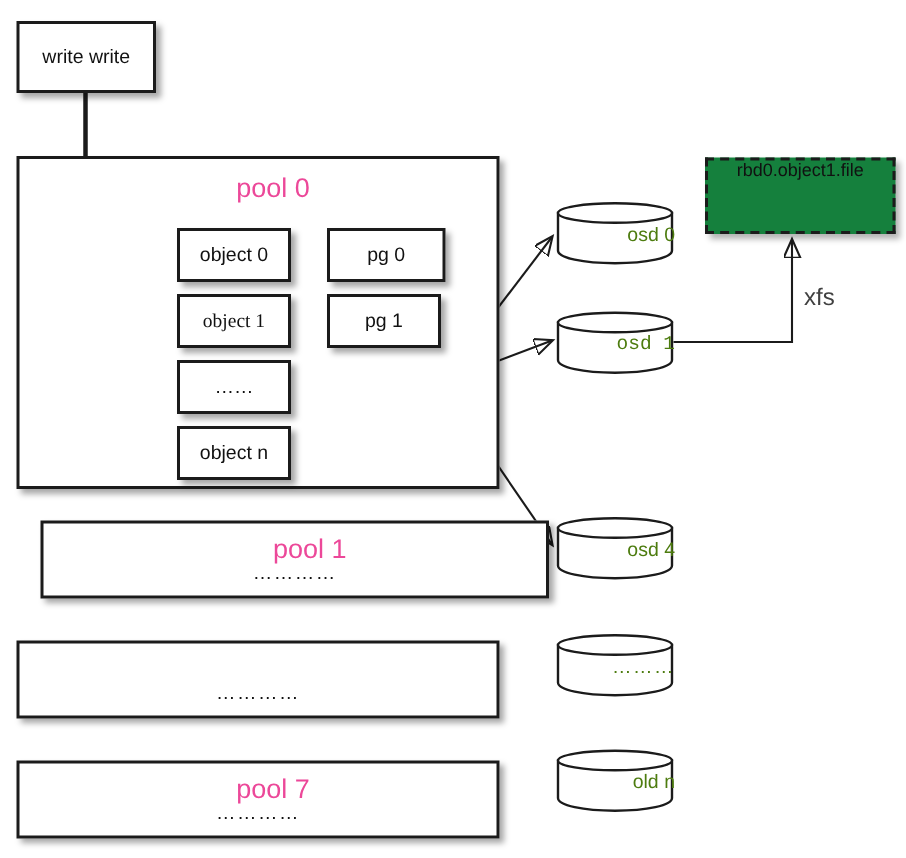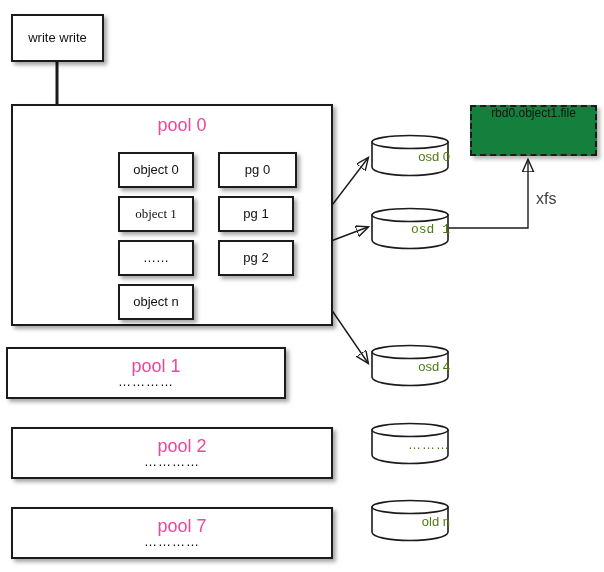--- a/index.html
+++ b/index.html
@@ -182,31 +182,27 @@
   <div class="box" style="left:118px; top:284px; width:76px; height:36px;">
     <span class="label">object n</span>
   </div>
 
   <div class="box" style="left:218px; top:152px; width:79px; height:36px;">
     <span class="label">pg 0</span>
   </div>
   <div class="box" style="left:218px; top:196px; width:76px; height:36px;">
     <span class="label">pg 1</span>
   </div>
-  <div class="box" style="left:218px; top:240px; width:76px; height:36px;">
-    <span class="label">pg 2</span>
-  </div>
-
-  <div class="box pool" style="left:6px; top:347px; width:280px; height:52px;padding-left:28px;">
+
+  <div class="box pool" style="left:27px; top:347px; width:339px; height:52px;padding-left:28px;">
     <div class="pool-title" style="top:7px;">pool 1</div>
     <div class="pool-dots" style="top:25px;">…………</div>
   </div>
 
   <div class="box pool" style="left:11px; top:427px; width:322px; height:52px;">
-    <div class="pool-title" style="top:7px;">pool 2</div>
     <div class="pool-dots" style="top:25px;">…………</div>
   </div>
 
   <div class="box pool" style="left:11px; top:507px; width:322px; height:52px;">
     <div class="pool-title" style="top:7px;">pool 7</div>
     <div class="pool-dots" style="top:25px;">…………</div>
   </div>
 
   <div class="cyl" style="left:370px; top:133px; width:80px; height:44px;">
     <svg class="cyl-svg" width="80" height="44" viewBox="0 0 80 44">

